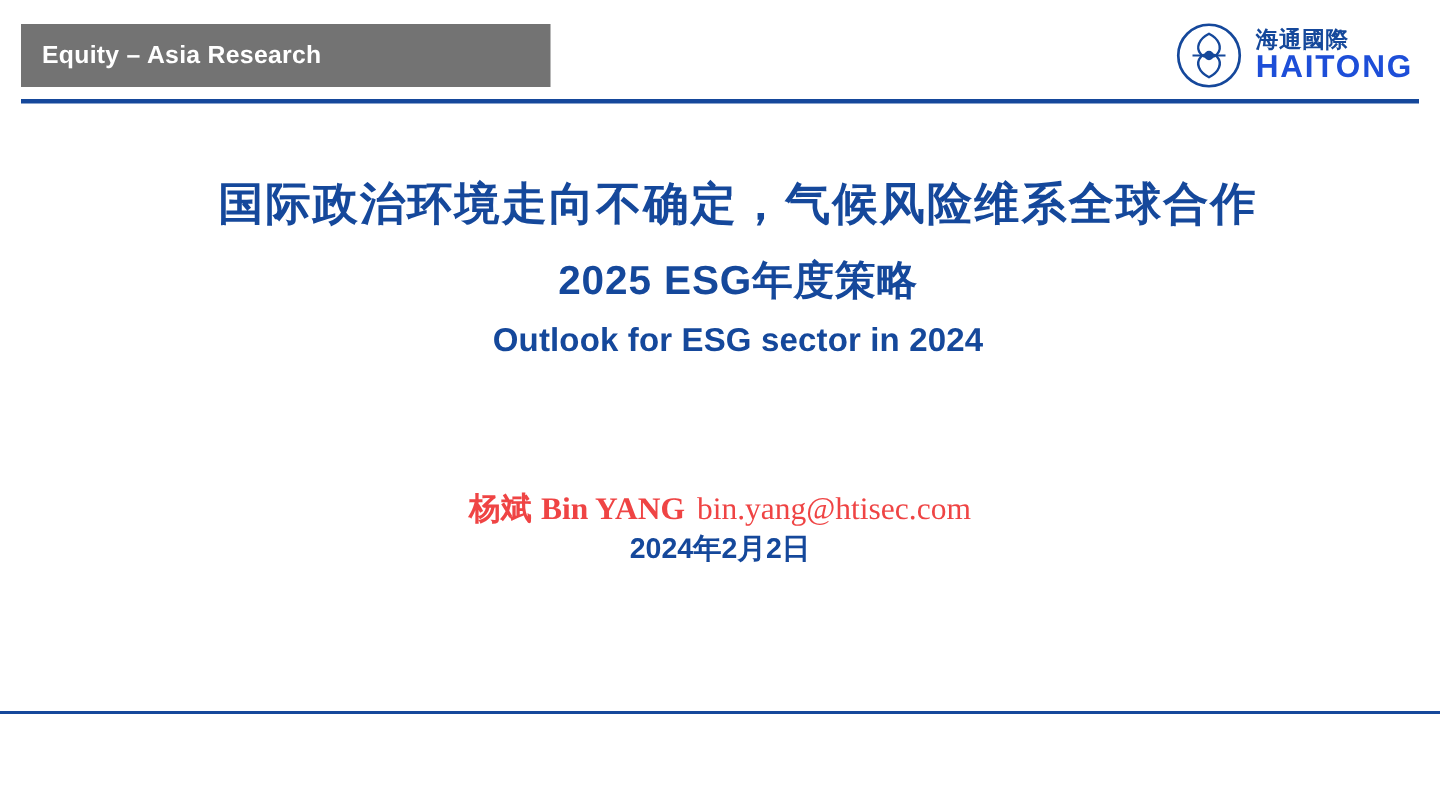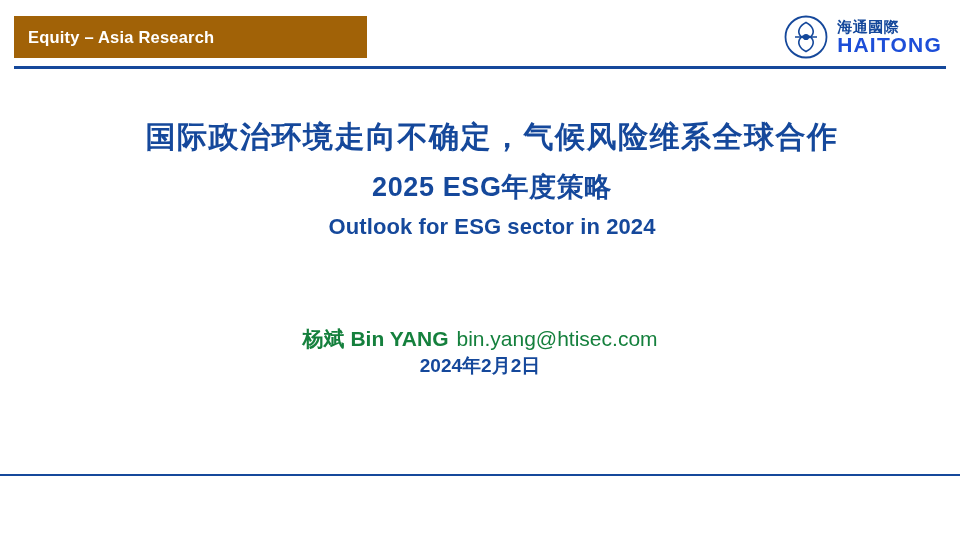--- a/index.html
+++ b/index.html
@@ -14,21 +14,21 @@
     width: 960px; height: 540px;
     background: #ffffff;
     overflow: hidden;
   }
 
   
   .header-band {
     position: absolute;
     left: 14px; top: 16px;
     width: 353px; height: 42px;
-    background: #a16207;
+    background: #737373;
     display: flex;
     align-items: center;
   }
   .header-band-text {
     color: #ffffff;
     font-size: 16.5px;
     font-weight: bold;
     padding-left: 14px;
     letter-spacing: 0.2px;
   }
@@ -102,22 +102,23 @@
 
   
   .author-block {
     position: absolute;
     left: 0; top: 325px;
     width: 960px;
     text-align: center;
   }
   .author-line {
     font-size: 21px;
-    color: #15803d;
+    color: #ef4444;
     font-weight: bold;
+    font-family: Liberation Serif, serif;
   }
   .author-email {
     font-weight: normal;
   }
   .date-line {
     font-size: 19px;
     font-weight: bold;
     color: #15489b;
   }
 

